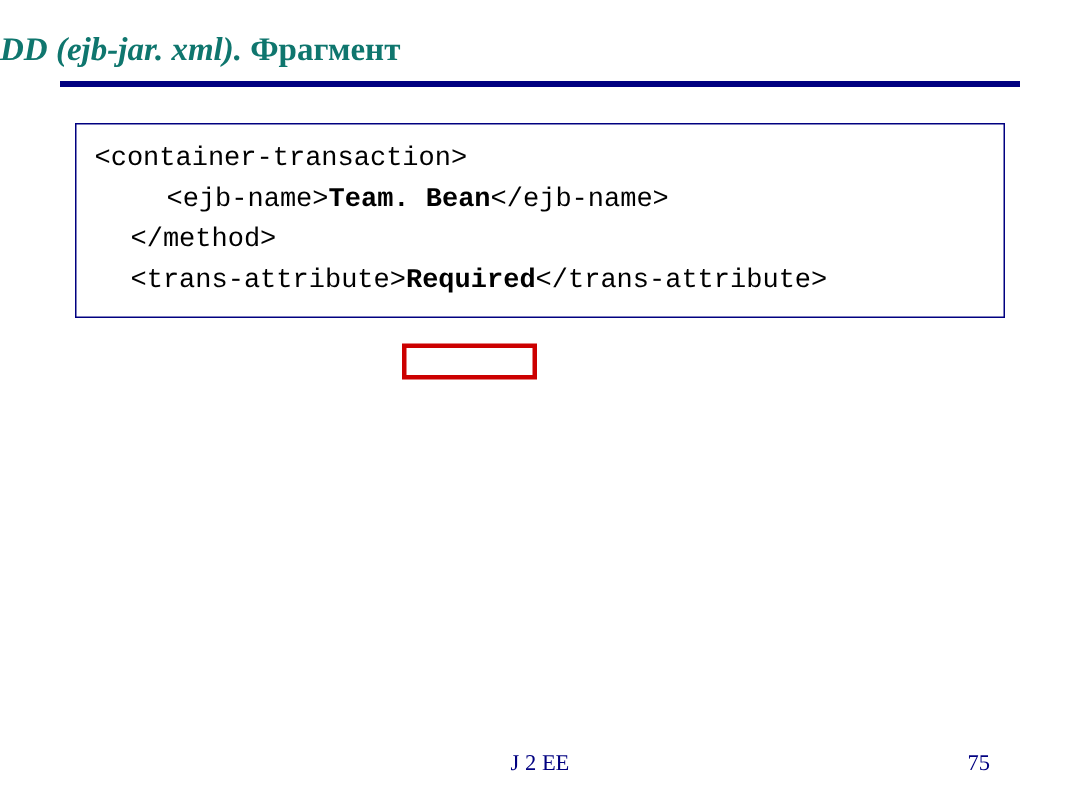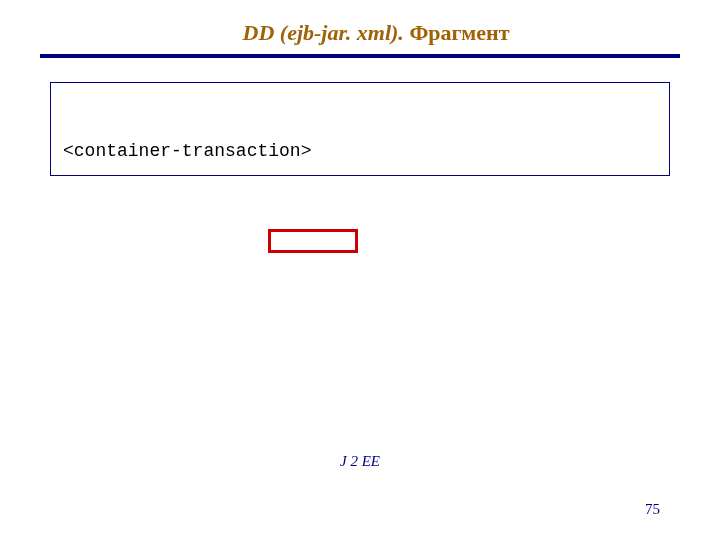--- a/index.html
+++ b/index.html
@@ -5,48 +5,47 @@
     * { margin: 0; padding: 0; box-sizing: border-box; }
     body {
       width: 720px;
       height: 540px;
       background: #ffffff;
       font-family: Georgia, 'Times New Roman', serif;
       position: relative;
       overflow: hidden;
     }
     .slide-title {
-      text-align: center;
-      color: #a16207;
+      text-align: left;
+      color: #0f766e;
       font-weight: bold;
       font-style: italic;
       font-size: 22px;
       padding-top: 20px;
       padding-bottom: 8px;
-      padding-left: 32px;
     }
     .title-nonitalic {
       font-style: normal;
     }
     .title-rule {
       height: 4px;
       background: #000080;
       margin: 0 40px 24px 40px;
     }
     .code-box {
       margin: 0 50px;
       border: 1px solid #000080;
       padding: 10px 12px;
       font-family: 'Courier New', Courier, monospace;
       font-size: 18px;
       color: #000000;
       line-height: 1.5;
       position: relative;
     }
-    .code-line { white-space: pre; margin-top: 45px; }
+    .code-line { white-space: pre; }
     .indent1 { padding-left: 24px; }
     .indent2 { padding-left: 48px; }
     .b { font-weight: bold; }
     .highlight-box {
       position: absolute;
       border: 3px solid #cc0000;
       pointer-events: none;
     }
     .footer {
       position: absolute;
@@ -57,37 +56,38 @@
       justify-content: space-between;
       padding: 0 60px;
       font-family: Georgia, 'Times New Roman', serif;
       font-size: 15px;
     }
     .footer-center {
       position: absolute;
       left: 50%;
       transform: translateX(-50%);
       color: #000080;
-      font-style: italic;
     }
     .footer-right {
       color: #000080;
       margin-left: auto;
-      margin-top: 48px;
     }
   </style>
 </head>
 <body>
 
 <div class="slide-title">
   <span>DD (ejb-jar. xml). </span><span class="title-nonitalic">Фрагмент</span>
 </div>
 <div class="title-rule"></div>
 
 <div class="code-box">
   <div class="code-line">&lt;container-transaction&gt;</div>
+  <div class="code-line indent2"><span>&lt;ejb-name&gt;</span><span class="b">Team. Bean</span><span>&lt;/ejb-name&gt;</span></div>
+  <div class="code-line indent1">&lt;/method&gt;</div>
+  <div class="code-line indent1"><span>&lt;trans-attribute&gt;</span><span class="b" id="hl-target">Required</span><span>&lt;/trans-attribute&gt;</span></div>
   <div class="highlight-box" id="hl-box" style="left: 216.641px; top: 146px; width: 90.4219px; height: 24px;"></div>
 </div>
 
 <div class="footer">
   <span class="footer-center">J 2 EE</span>
   <span class="footer-right">75</span>
 </div>
 
 </body></html>

